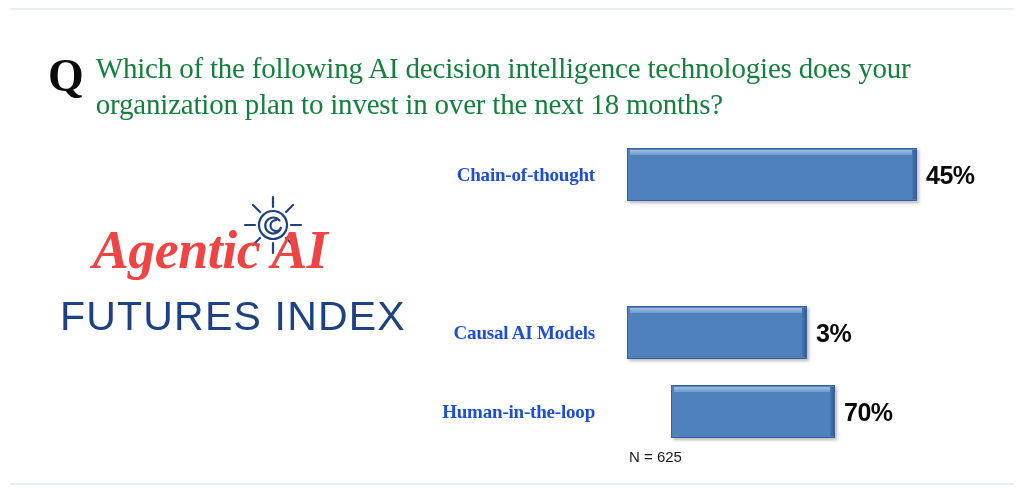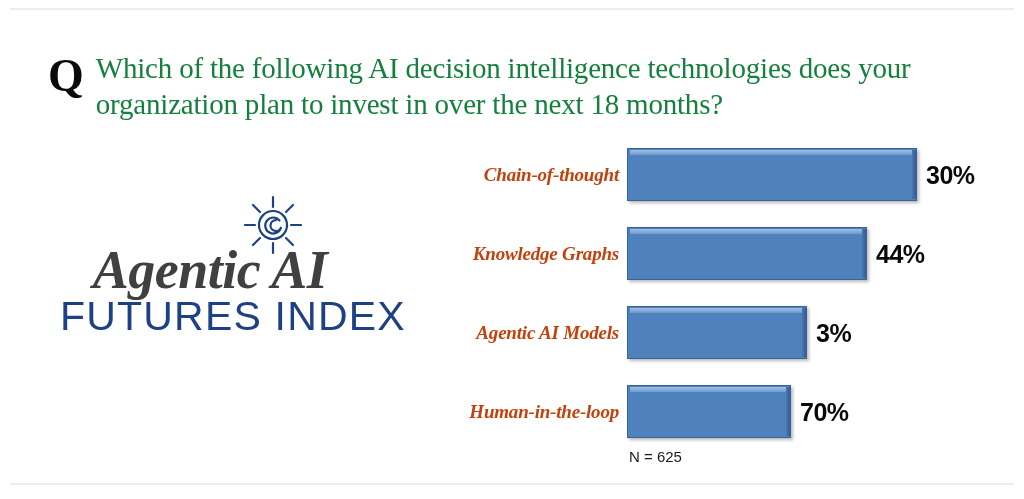--- a/index.html
+++ b/index.html
@@ -75,29 +75,29 @@
   .logo-sun {
     position: absolute;
     left: 182px;
     top: 2px;
     width: 62px;
     height: 62px;
   }
   .logo-word {
     position: absolute;
     left: 0;
-    top: 48px;
+    top: 28px;
     width: 300px;
     text-align: center;
     font-family: "Liberation Serif", serif;
     font-style: italic;
     font-weight: bold;
     font-size: 54px;
     line-height: 60px;
-    color: #404040;
+    color: #ef4444;
     letter-spacing: -0.5px;
     white-space: nowrap;
   }
   .logo-sub {
     position: absolute;
     left: 0;
     top: 104px;
     width: 300px;
     text-align: center;
     font-family: "Liberation Sans", sans-serif;
@@ -122,30 +122,29 @@
     left: 0;
     width: 580px;
     height: 53px;
     display: flex;
     align-items: center;
   }
   .cat-label {
     width: 207px;
     flex: 0 0 207px;
     text-align: right;
-    padding-right: 8px;
+    padding-right: 32px;
     box-sizing: border-box;
     font-family: "Liberation Serif", serif;
     font-weight: bold;
     font-size: 19px;
     line-height: 22px;
-    color: #c2410c;
+    color: #1d4ed8;
     letter-spacing: -0.2px;
     white-space: nowrap;
-    font-style: italic;
   }
   .bar-wrap {
     position: relative;
     flex: 1 1 auto;
     height: 53px;
     display: flex;
     align-items: center;
   }
   .bar {
     position: relative;
@@ -229,41 +228,34 @@
     <div class="logo-word">Agentic AI</div>
     <div class="logo-sub">FUTURES INDEX</div>
   </div>
 
   <div class="chart">
 
     <div class="bar-row" style="top:0px;">
       <div class="cat-label">Chain-of-thought</div>
       <div class="bar-wrap">
         <div class="bar" style="width:290px;"></div>
-        <div class="bar-value">30%</div>
+        <div class="bar-value">45%</div>
       </div>
     </div>
 
-    <div class="bar-row" style="top:79px;">
-      <div class="cat-label">Knowledge Graphs</div>
-      <div class="bar-wrap">
-        <div class="bar" style="width:240px;"></div>
-        <div class="bar-value">44%</div>
-      </div>
-    </div>
 
     <div class="bar-row" style="top:158px;">
-      <div class="cat-label">Agentic AI Models</div>
+      <div class="cat-label">Causal AI Models</div>
       <div class="bar-wrap">
         <div class="bar" style="width:180px;"></div>
         <div class="bar-value">3%</div>
       </div>
     </div>
 
-    <div class="bar-row" style="top:237px;">
+    <div class="bar-row" style="top:237px;gap:44px;">
       <div class="cat-label">Human-in-the-loop</div>
       <div class="bar-wrap">
         <div class="bar" style="width:164px;"></div>
         <div class="bar-value">70%</div>
       </div>
     </div>
 
     <div class="n-note">N = 625</div>
   </div>
 

